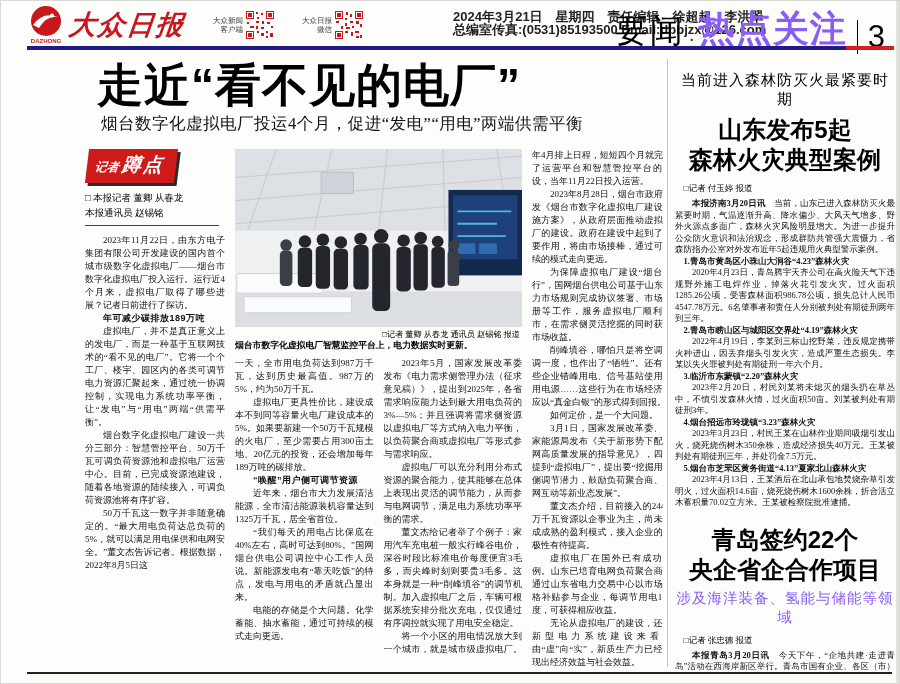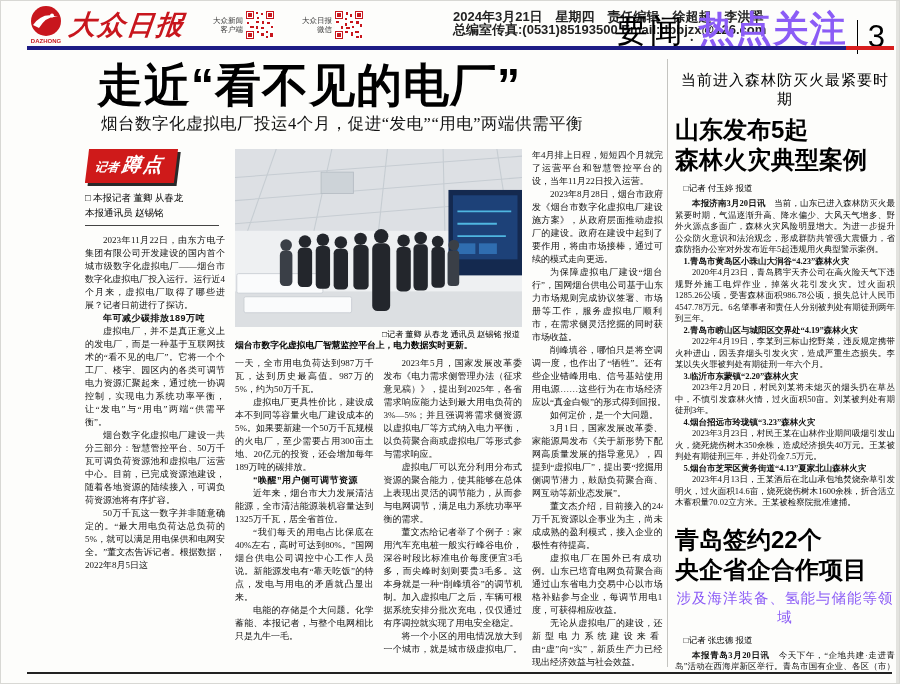--- a/index.html
+++ b/index.html
@@ -45,21 +45,21 @@
   .byline-rule{border:none;border-top:1px solid #444;margin:4px 0 8px;width:96%;}
   .photo-box{width:287px;height:178px;background:#dfe2e5;overflow:hidden;}
   .photo-credit{font-size:8.2px;text-align:right;margin:2px 2px 0;color:#000;}
   .photo-caption{font-size:8.8px;font-weight:bold;margin:0 0 5px;color:#000;}
   .mid-text{column-count:2;column-gap:10px;height:308px;overflow:hidden;}
   
   .vdivider{position:absolute;left:666px;top:58px;bottom:16px;width:1px;background:#c4c4c0;}
   .sidebar{position:absolute;left:674px;top:56px;width:220px;height:614px;overflow:hidden;}
   .kicker{font-size:15px;text-align:center;letter-spacing:1px;margin:14px 0 6px;color:#000;}
   .side-h{font-family:"Liberation Sans",sans-serif;font-weight:900;font-size:24px;line-height:30px;
-          text-align:left;color:#000;}
+          text-align:center;color:#000;}
   .side-byline{font-size:8.5px;margin:8px 0 3px;text-indent:1em;color:#000;font-family:Liberation Serif, serif;}
   .side-body{max-height:324px;overflow:hidden;}
   .side-body p,.qd-body p{margin:0;font-size:8.5px;line-height:11.5px;text-align:justify;text-indent:2em;}
   .case-title{font-weight:bold;text-indent:1em !important;}
   .lead{font-weight:bold;}
   .qd{margin-top:16px;}
   .qd-deck{font-size:14.5px;text-align:center;letter-spacing:1px;margin:4px 0 2px;color:#8b5cf6;}
   .bottom-rule{position:absolute;left:26px;right:7px;top:671px;height:1.5px;background:#222;}
   .edge{position:absolute;top:0;right:0;bottom:0;width:3px;background:#e3e3df;}
 </style>
@@ -193,21 +193,21 @@
           </svg>
         </div>
         <div class="photo-credit">□记者 董卿 从春龙 通讯员 赵锡铭 报道</div>
         <div class="photo-caption">烟台市数字化虚拟电厂智慧监控平台上，电力数据实时更新。</div>
         <div class="mid-text">
           <p class="noind">一天，全市用电负荷达到987万千瓦，达到历史最高值。987万的5%，约为50万千瓦。</p>
           <p>虚拟电厂更具性价比，建设成本不到同等容量火电厂建设成本的5%。如果要新建一个50万千瓦规模的火电厂，至少需要占用300亩土地、20亿元的投资，还会增加每年189万吨的碳排放。</p>
           <p class="colhead">“唤醒”用户侧可调节资源</p>
           <p>近年来，烟台市大力发展清洁能源，全市清洁能源装机容量达到1325万千瓦，居全省首位。</p>
           <p>“我们每天的用电占比保底在40%左右，高时可达到80%。”国网烟台供电公司调控中心工作人员说。新能源发电有“靠天吃饭”的特点，发电与用电的矛盾就凸显出来。</p>
-          <p>电能的存储是个大问题。化学蓄能、本报记者，与整个电网相比只是九牛一毛。</p>
+          <p>电能的存储是个大问题。化学蓄能、抽水蓄能，通过可持续的模式走向更远。</p>
           <p>2023年5月，国家发展改革委发布《电力需求侧管理办法（征求意见稿）》，提出到2025年，各省需求响应能力达到最大用电负荷的3%—5%；并且强调将需求侧资源以虚拟电厂等方式纳入电力平衡，以负荷聚合商或虚拟电厂等形式参与需求响应。</p>
           <p>虚拟电厂可以充分利用分布式资源的聚合能力，使其能够在总体上表现出灵活的调节能力，从而参与电网调节，满足电力系统功率平衡的需求。</p>
           <p>董文杰给记者举了个例子：家用汽车充电桩一般实行峰谷电价，深谷时段比标准电价每度便宜3毛多，而尖峰时刻则要贵3毛多。这本身就是一种“削峰填谷”的调节机制。加入虚拟电厂之后，车辆可根据系统安排分批次充电，仅仅通过有序调控就实现了用电安全稳定。</p>
           <p>将一个小区的用电情况放大到一个城市，就是城市级虚拟电厂。通过虚拟电厂，可以把用户侧海量的沉睡可调节资源“唤醒”。</p>
 
         </div>
       </div>
 
       <div class="col">
         <p class="noind">年4月排上日程，短短四个月就完成了运营平台和智慧管控平台的建设，当年11月22日投入运营。</p>

